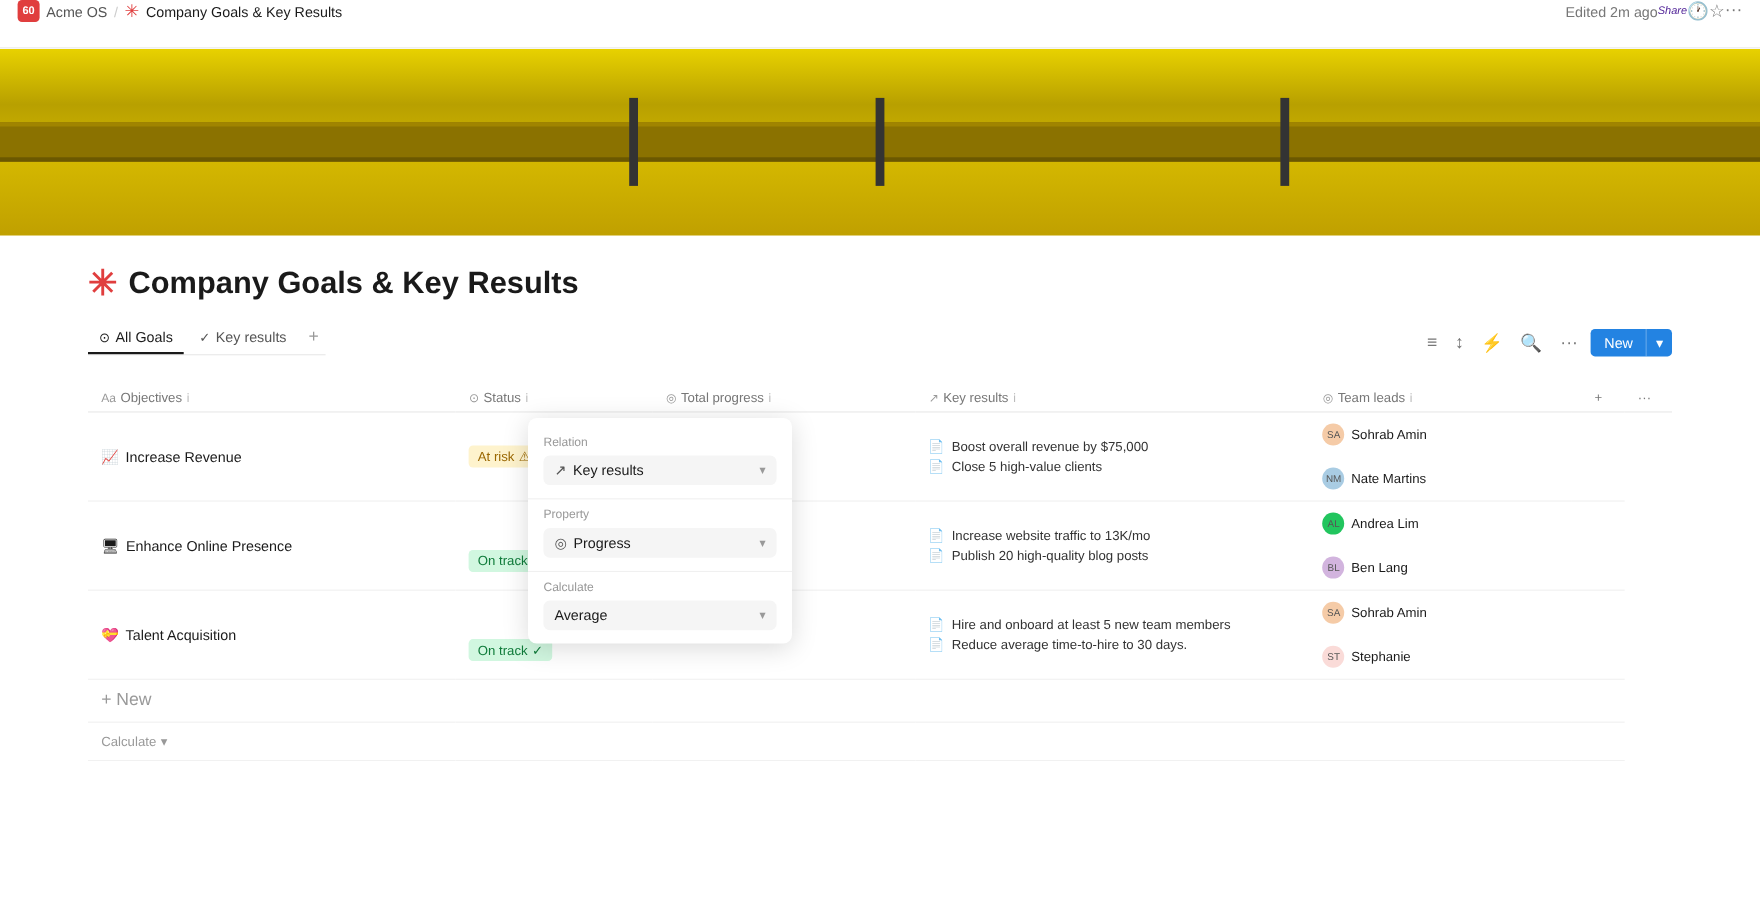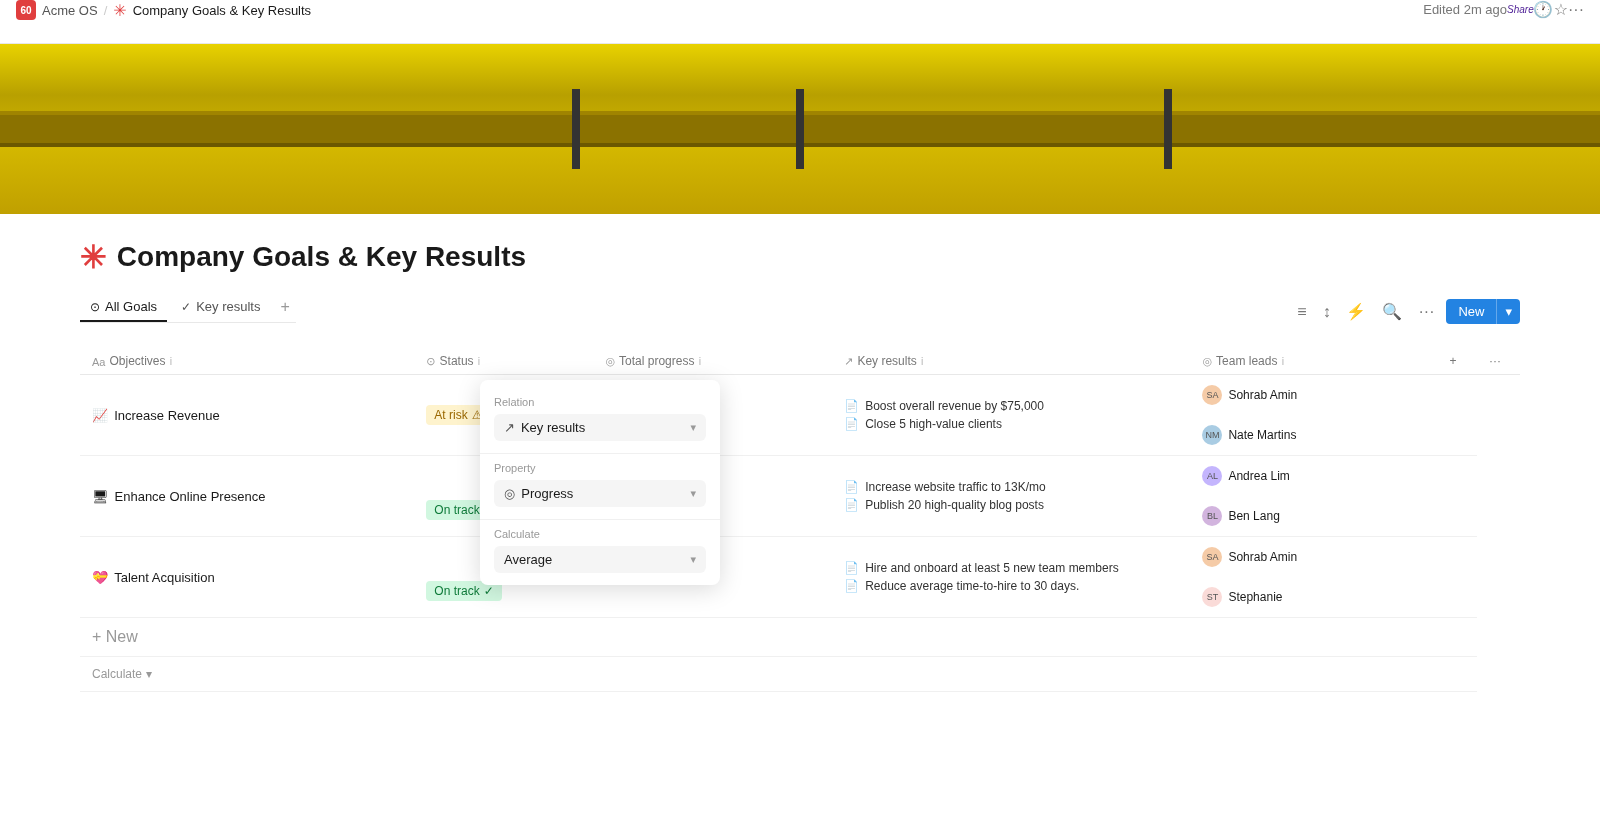--- a/index.html
+++ b/index.html
@@ -77,21 +77,21 @@
     .kr-list { display: flex; flex-direction: column; gap: 4px; }
     .kr-item { display: flex; align-items: center; gap: 6px; font-size: 12px; color: #333; }
     .kr-doc-icon { color: #888; font-size: 12px; }
 
     
     .tl-list { display: flex; flex-direction: column; gap: 20px; }
     .tl-item { display: flex; align-items: center; gap: 6px; font-size: 12px; }
     .avatar { width: 20px; height: 20px; border-radius: 50%; background: #ccc; overflow: hidden; display: flex; align-items: center; justify-content: center; font-size: 9px; color: #555; flex-shrink: 0; }
     .avatar-sohrab { background: #f5cba7; }
     .avatar-nate { background: #a9cce3; }
-    .avatar-andrea { background: #c4b5fd; }
+    .avatar-andrea { background: #22c55e; }
     .avatar-ben { background: #d2b4de; }
     .avatar-stephanie { background: #fadbd8; }
 
     
     .new-row td { color: #999; font-size: 16px; cursor: pointer; }
 
     
     .calc-row td { color: #999; font-size: 12px; }
     .calc-inner { display: flex; align-items: center; gap: 4px; cursor: pointer; }
 

